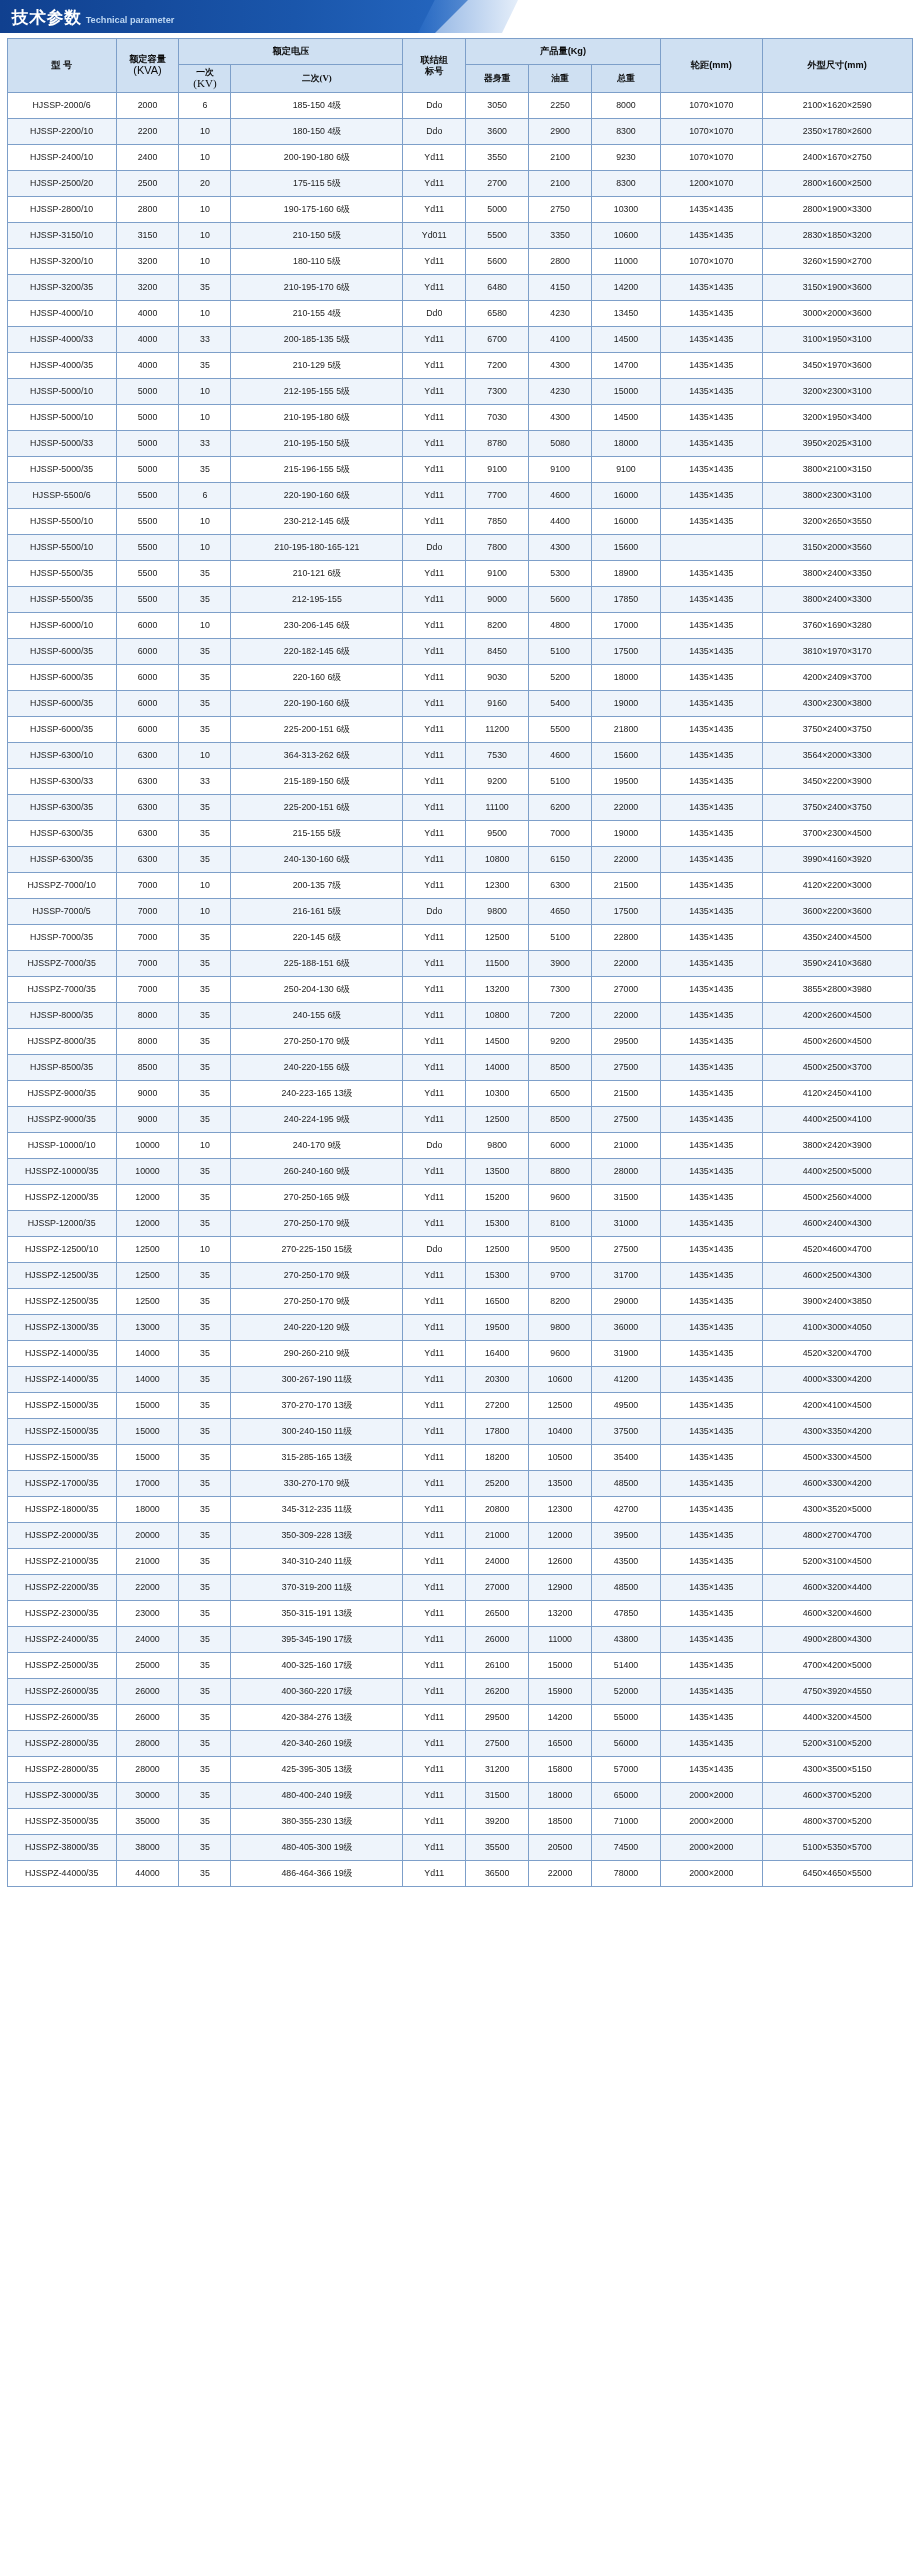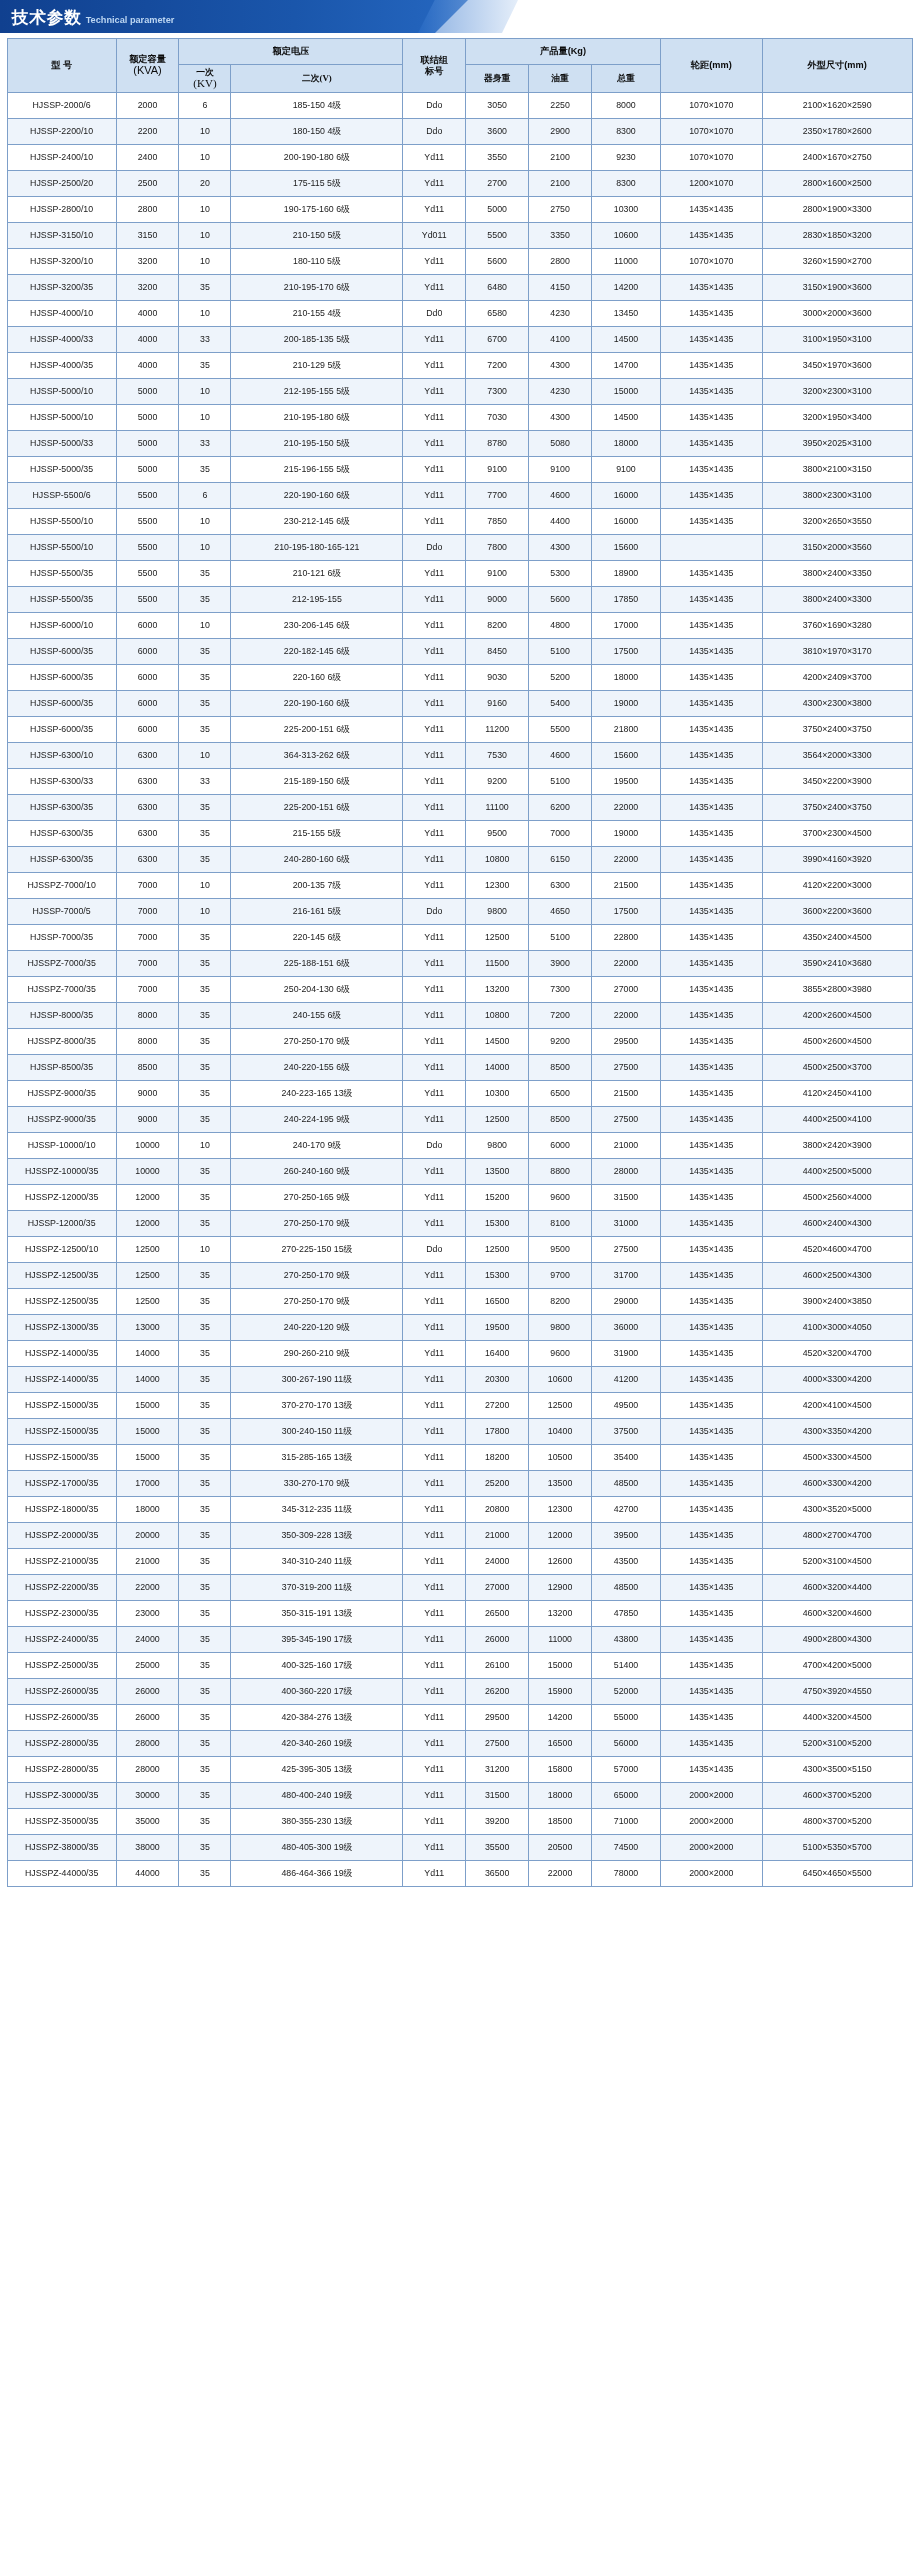--- a/index.html
+++ b/index.html
@@ -515,21 +515,21 @@
             <td>9500</td>
             <td>7000</td>
             <td>19000</td>
             <td>1435×1435</td>
             <td>3700×2300×4500</td>
           </tr>
           <tr>
             <td class="model">HJSSP-6300/35</td>
             <td>6300</td>
             <td>35</td>
-            <td>240-280-160 6级</td>
+            <td>240-130-160 6级</td>
             <td>Yd11</td>
             <td>10800</td>
             <td>6150</td>
             <td>22000</td>
             <td>1435×1435</td>
             <td>3990×4160×3920</td>
           </tr>
           <tr>
             <td class="model">HJSSPZ-7000/10</td>
             <td>7000</td>

